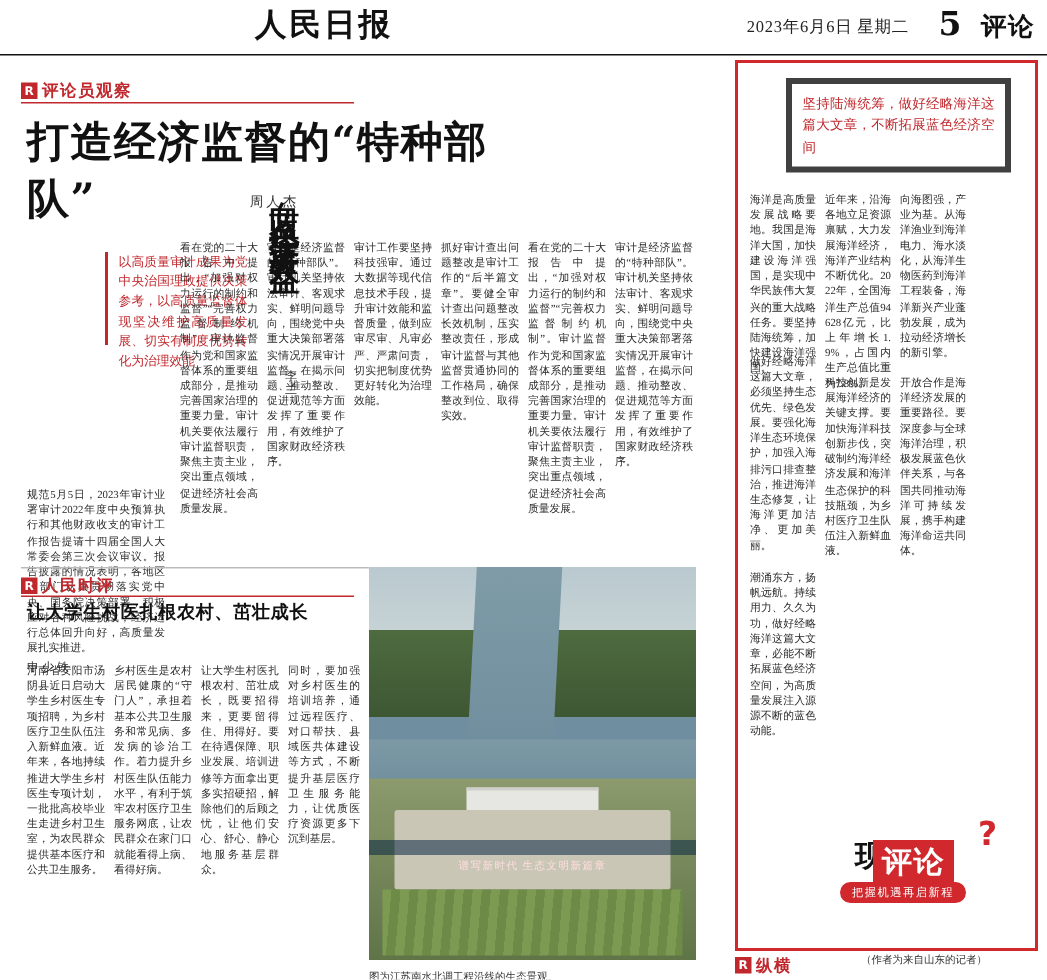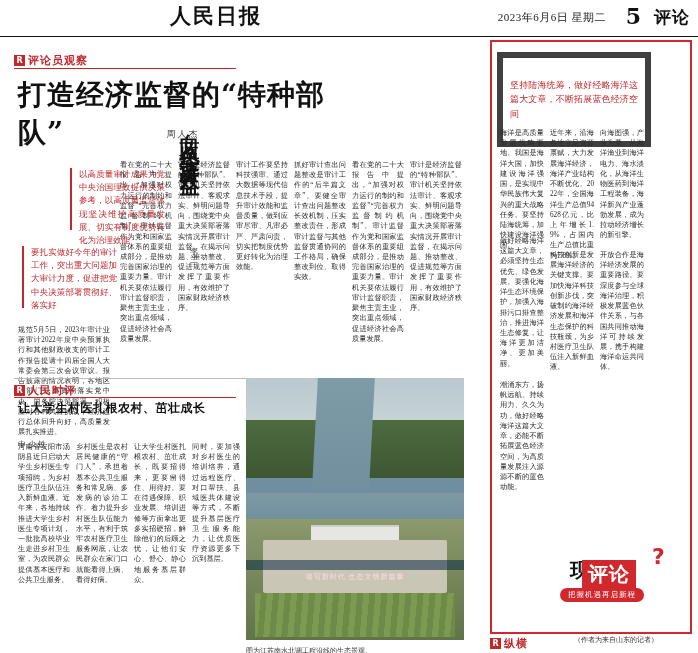--- a/index.html
+++ b/index.html
@@ -121,23 +121,23 @@
     position:absolute;left:246px;top:646px;width:218px;
     font-size:7px;color:#333;
   }
 
   
   .redbox{
     position:absolute;left:490px;top:40px;width:198px;height:590px;
     border:2px solid #d0282d;
   }
   .rb-lead{
-    position:absolute;left:497px;top:52px;width:128px;
-    border:6px solid #404040;
-    padding:20px 7px;
+    position:absolute;left:524px;top:52px;width:128px;
+    border:4px solid #404040;
+    padding:6px 7px;
     font-size:9px;line-height:1.6;color:#c0282d;
     text-align:justify;
   }
   .vtitle{
     position:absolute;right:498px;top:118px;
     width:28px;
     font-family:"DejaVu Serif", serif;
     font-size:20px;font-weight:bold;color:#111;
     writing-mode:vertical-rl;
     letter-spacing:6px;
@@ -202,21 +202,20 @@
   <div class="sec-tag" style="left:14px;top:53px;">
     <span class="r">R</span>
     <span class="t">评论员观察</span>
   </div>
   <div class="sec-rule" style="left:14px;top:68px;width:222px;"></div>
 
   <div class="headline1">打造经济监督的“特种部队”</div>
   <div class="byline1">周人杰</div>
 
   <div class="pull" style="top:168px;height:62px;margin-left:48px;">以高质量审计成果为党中央治国理政提供决策参考，以高质量监督体现坚决维护高质量发展、切实有制度优势转化为治理效能</div>
-  <div class="pull" style="top:246px;height:62px;">要扎实做好今年的审计工作，突出重大问题加大审计力度，促进把党中央决策部署贯彻好、落实好</div>
 
   <div class="body-col" style="left:18px;top:325px;width:92px;height:48px;">规范5月5日，2023年审计业署审计2022年度中央预算执行和其他财政收支的审计工作报告提请十四届全国人大常委会第三次会议审议。报告披露的情况表明，各地区各部门认真贯彻落实党中央、国务院决策部署，积极应对各种风险挑战，经济运行总体回升向好，高质量发展扎实推进。</div>
   <div class="body-col" style="left:120px;top:160px;width:52px;height:212px;">看在党的二十大报告中提出，“加强对权力运行的制约和监督”“完善权力监督制约机制”。审计监督作为党和国家监督体系的重要组成部分，是推动完善国家治理的重要力量。审计机关要依法履行审计监督职责，聚焦主责主业，突出重点领域，促进经济社会高质量发展。</div>
   <div class="body-col" style="left:178px;top:160px;width:52px;height:212px;">审计是经济监督的“特种部队”。审计机关坚持依法审计、客观求实、鲜明问题导向，围绕党中央重大决策部署落实情况开展审计监督，在揭示问题、推动整改、促进规范等方面发挥了重要作用，有效维护了国家财政经济秩序。</div>
   <div class="body-col" style="left:236px;top:160px;width:52px;height:212px;">审计工作要坚持科技强审。通过大数据等现代信息技术手段，提升审计效能和监督质量，做到应审尽审、凡审必严、严肃问责，切实把制度优势更好转化为治理效能。</div>
   <div class="body-col" style="left:294px;top:160px;width:52px;height:212px;">抓好审计查出问题整改是审计工作的“后半篇文章”。要健全审计查出问题整改长效机制，压实整改责任，形成审计监督与其他监督贯通协同的工作格局，确保整改到位、取得实效。</div>
   <div class="body-col" style="left:352px;top:160px;width:52px;height:212px;">看在党的二十大报告中提出，“加强对权力运行的制约和监督”“完善权力监督制约机制”。审计监督作为党和国家监督体系的重要组成部分，是推动完善国家治理的重要力量。审计机关要依法履行审计监督职责，聚焦主责主业，突出重点领域，促进经济社会高质量发展。</div>
   <div class="body-col" style="left:410px;top:160px;width:52px;height:212px;">审计是经济监督的“特种部队”。审计机关坚持依法审计、客观求实、鲜明问题导向，围绕党中央重大决策部署落实情况开展审计监督，在揭示问题、推动整改、促进规范等方面发挥了重要作用，有效维护了国家财政经济秩序。</div>
 
   <div class="hr" style="left:14px;top:378px;width:450px;"></div>

